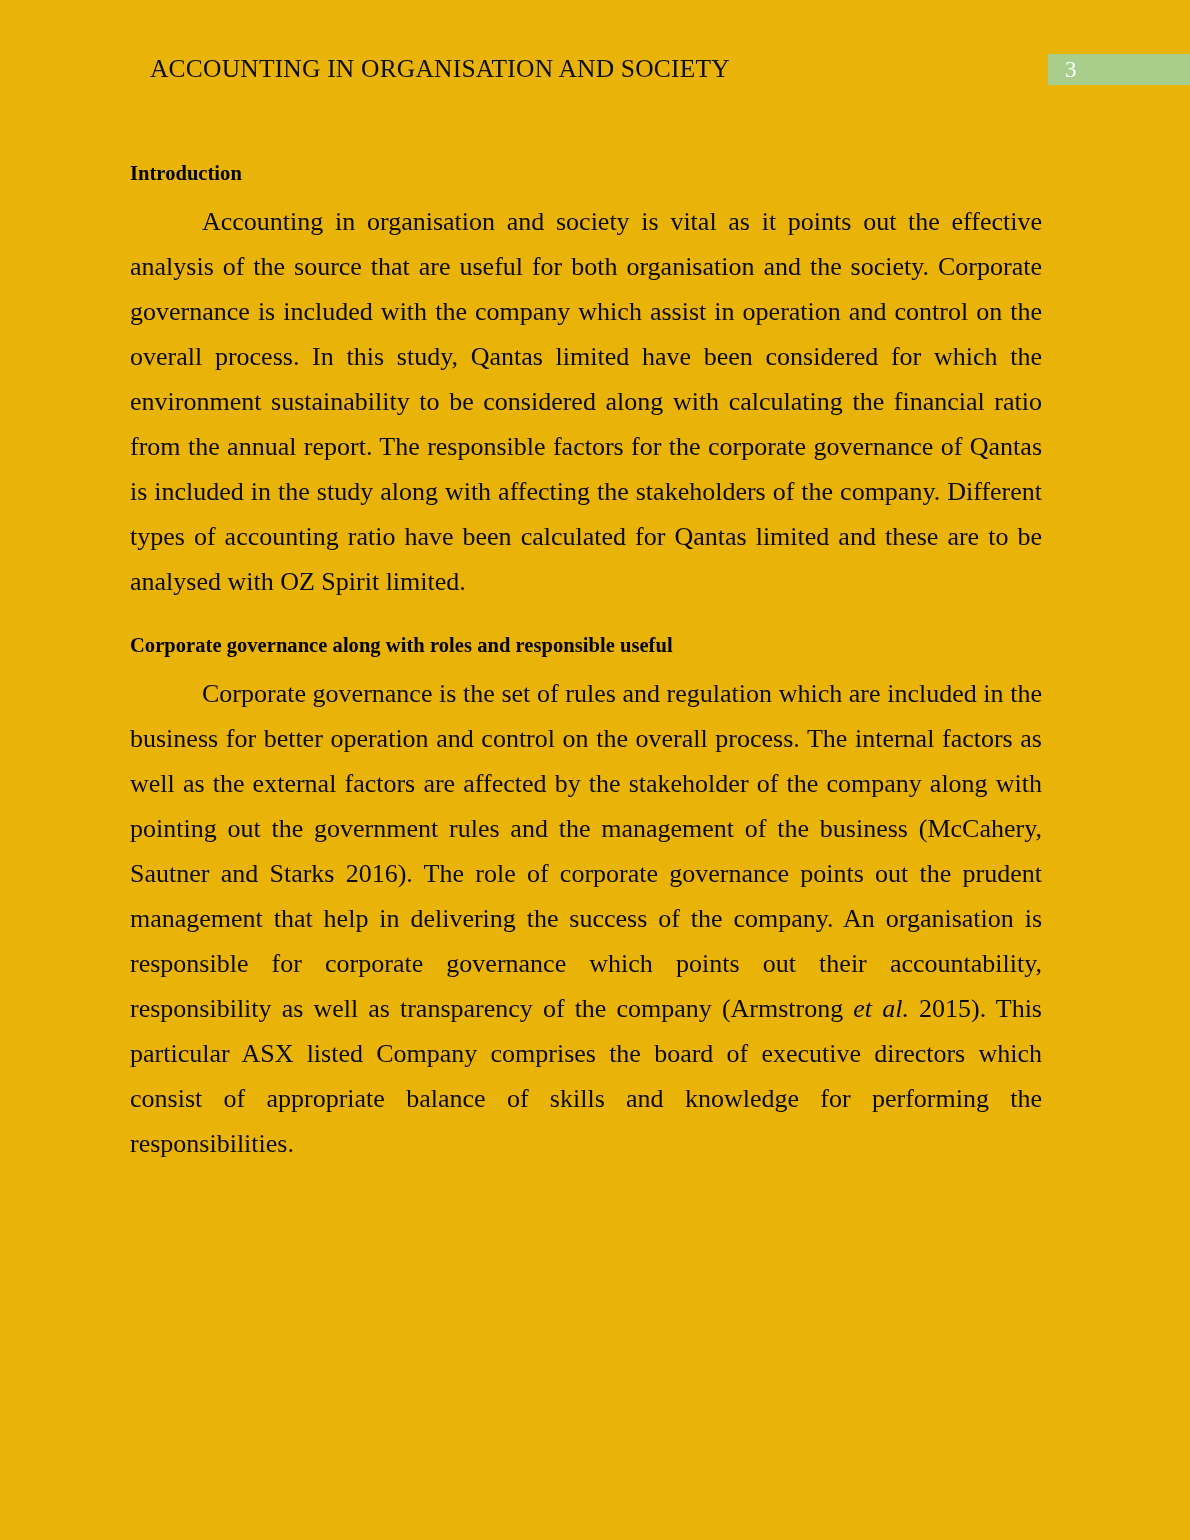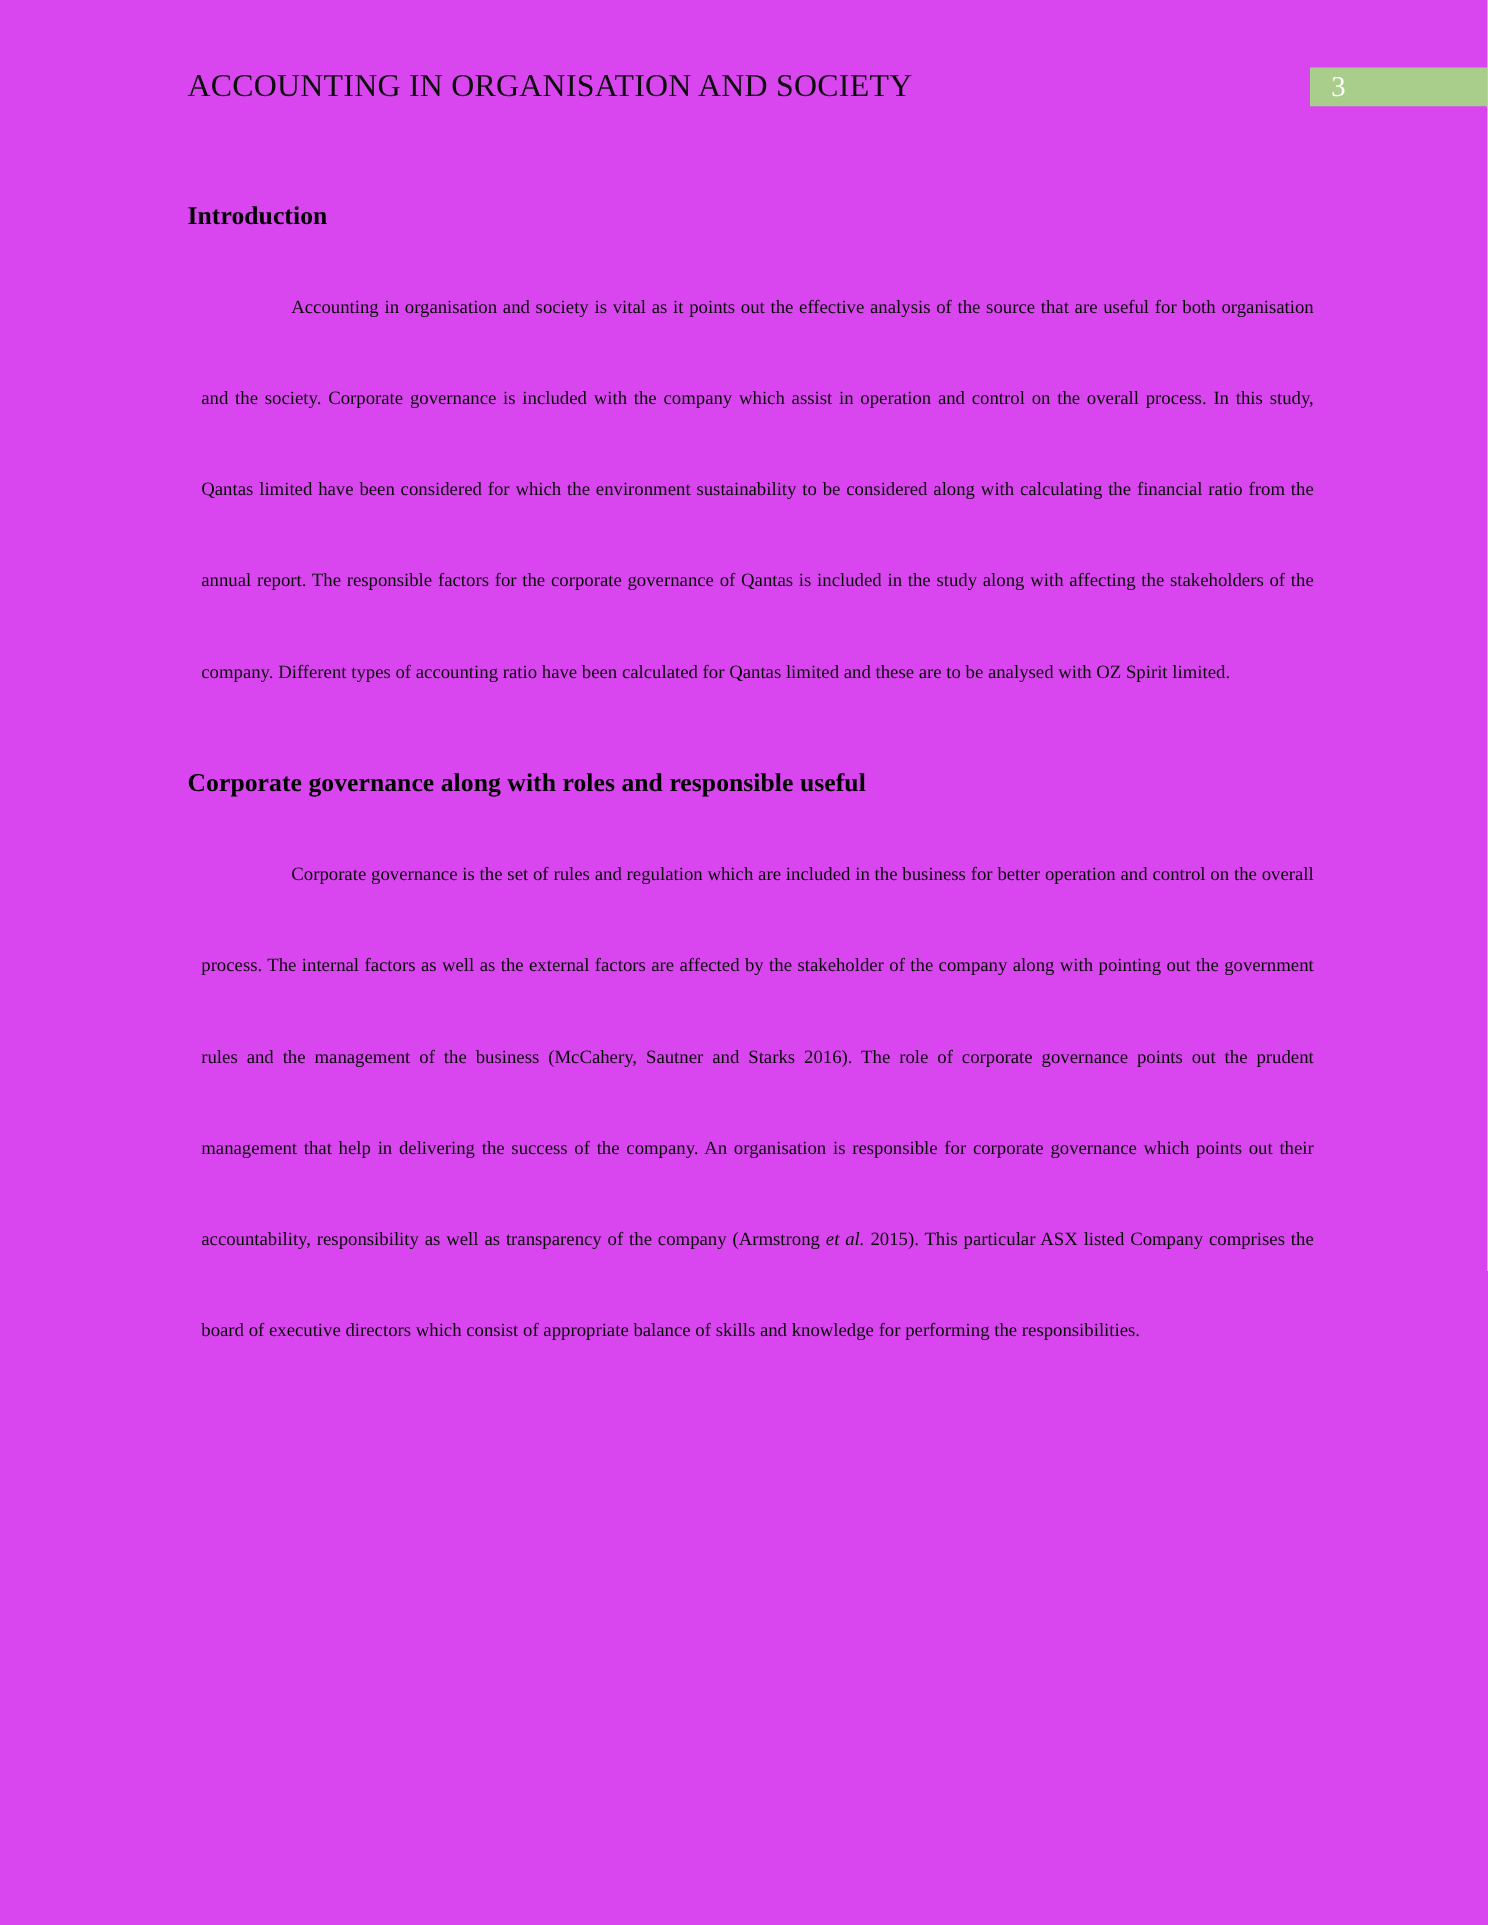--- a/index.html
+++ b/index.html
@@ -8,21 +8,21 @@
     background: #ffffff;
   }
   body {
     font-family: "Liberation Serif", "DejaVu Serif", serif;
     color: #000000;
   }
   .page {
     position: relative;
     width: 1190px;
     height: 1540px;
-    background: #d946ef;
+    background: #eab308;
     overflow: hidden;
     box-sizing: border-box;
   }
 
   
   .header {
     position: absolute;
     top: 52px;
     left: 0;
     width: 1190px;
@@ -51,38 +51,38 @@
     left: 17px;
     top: 0px;
     font-size: 23px;
     line-height: 31px;
     color: #ffffff;
   }
 
   
   .content {
     position: absolute;
-    left: 150px;
+    left: 130px;
     top: 160px;
     width: 912px;
   }
 
   h2.section-heading {
     margin: 0;
     font-size: 20.5px;
     font-weight: bold;
     line-height: 27px;
     letter-spacing: 0.05px;
     color: #000000;
   }
 
   p.body-para {
-    margin: 11px;
-    font-size: 15px;
-    line-height: 73px;
+    margin: 0;
+    font-size: 26px;
+    line-height: 45px;
     text-align: justify;
     text-justify: inter-word;
     color: #0a0a0a;
     hyphens: none;
   }
   p.body-para.indented {
     text-indent: 72px;
   }
 
   .gap-after-heading { height: 12px; }

